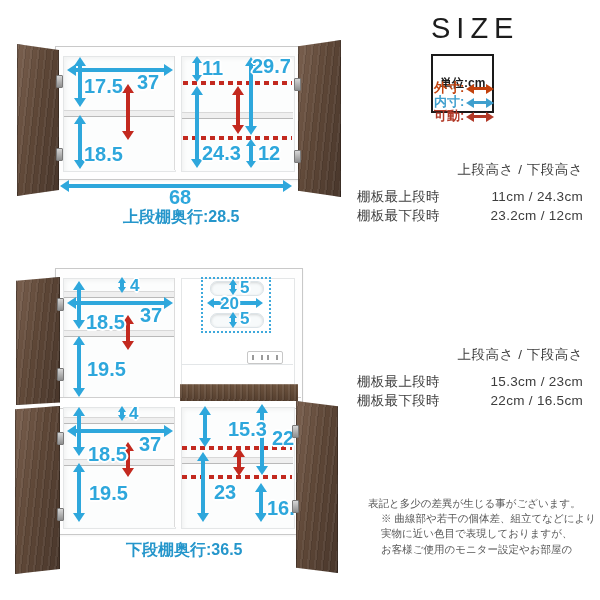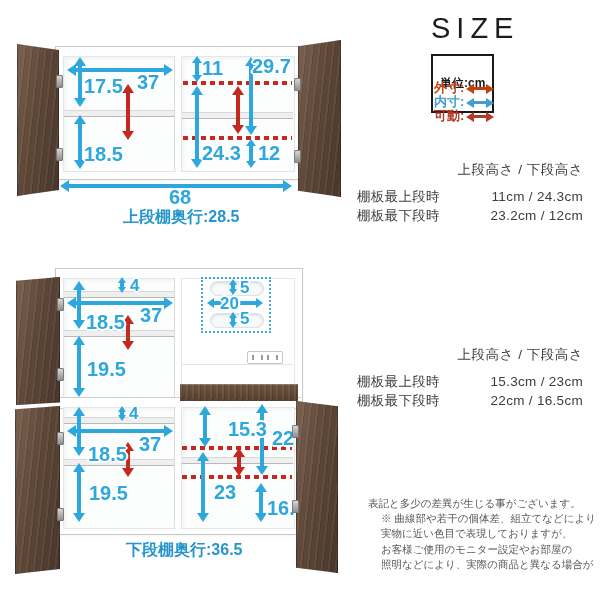--- a/index.html
+++ b/index.html
@@ -232,16 +232,15 @@
       <span>棚板最下段時</span>
       <span>22cm / 16.5cm</span>
     </div>
   </div>
 
   <div class="disc">
     <div>表記と多少の差異が生じる事がございます。</div>
     <div>※ 曲線部や若干の個体差、組立てなどにより</div>
     <div>実物に近い色目で表現しておりますが、</div>
     <div>お客様ご使用のモニター設定やお部屋の</div>
-    <div>照明などにより、実際の商品と異なる場合が</div>
   </div>
 
 </div>
 
 </body></html>

